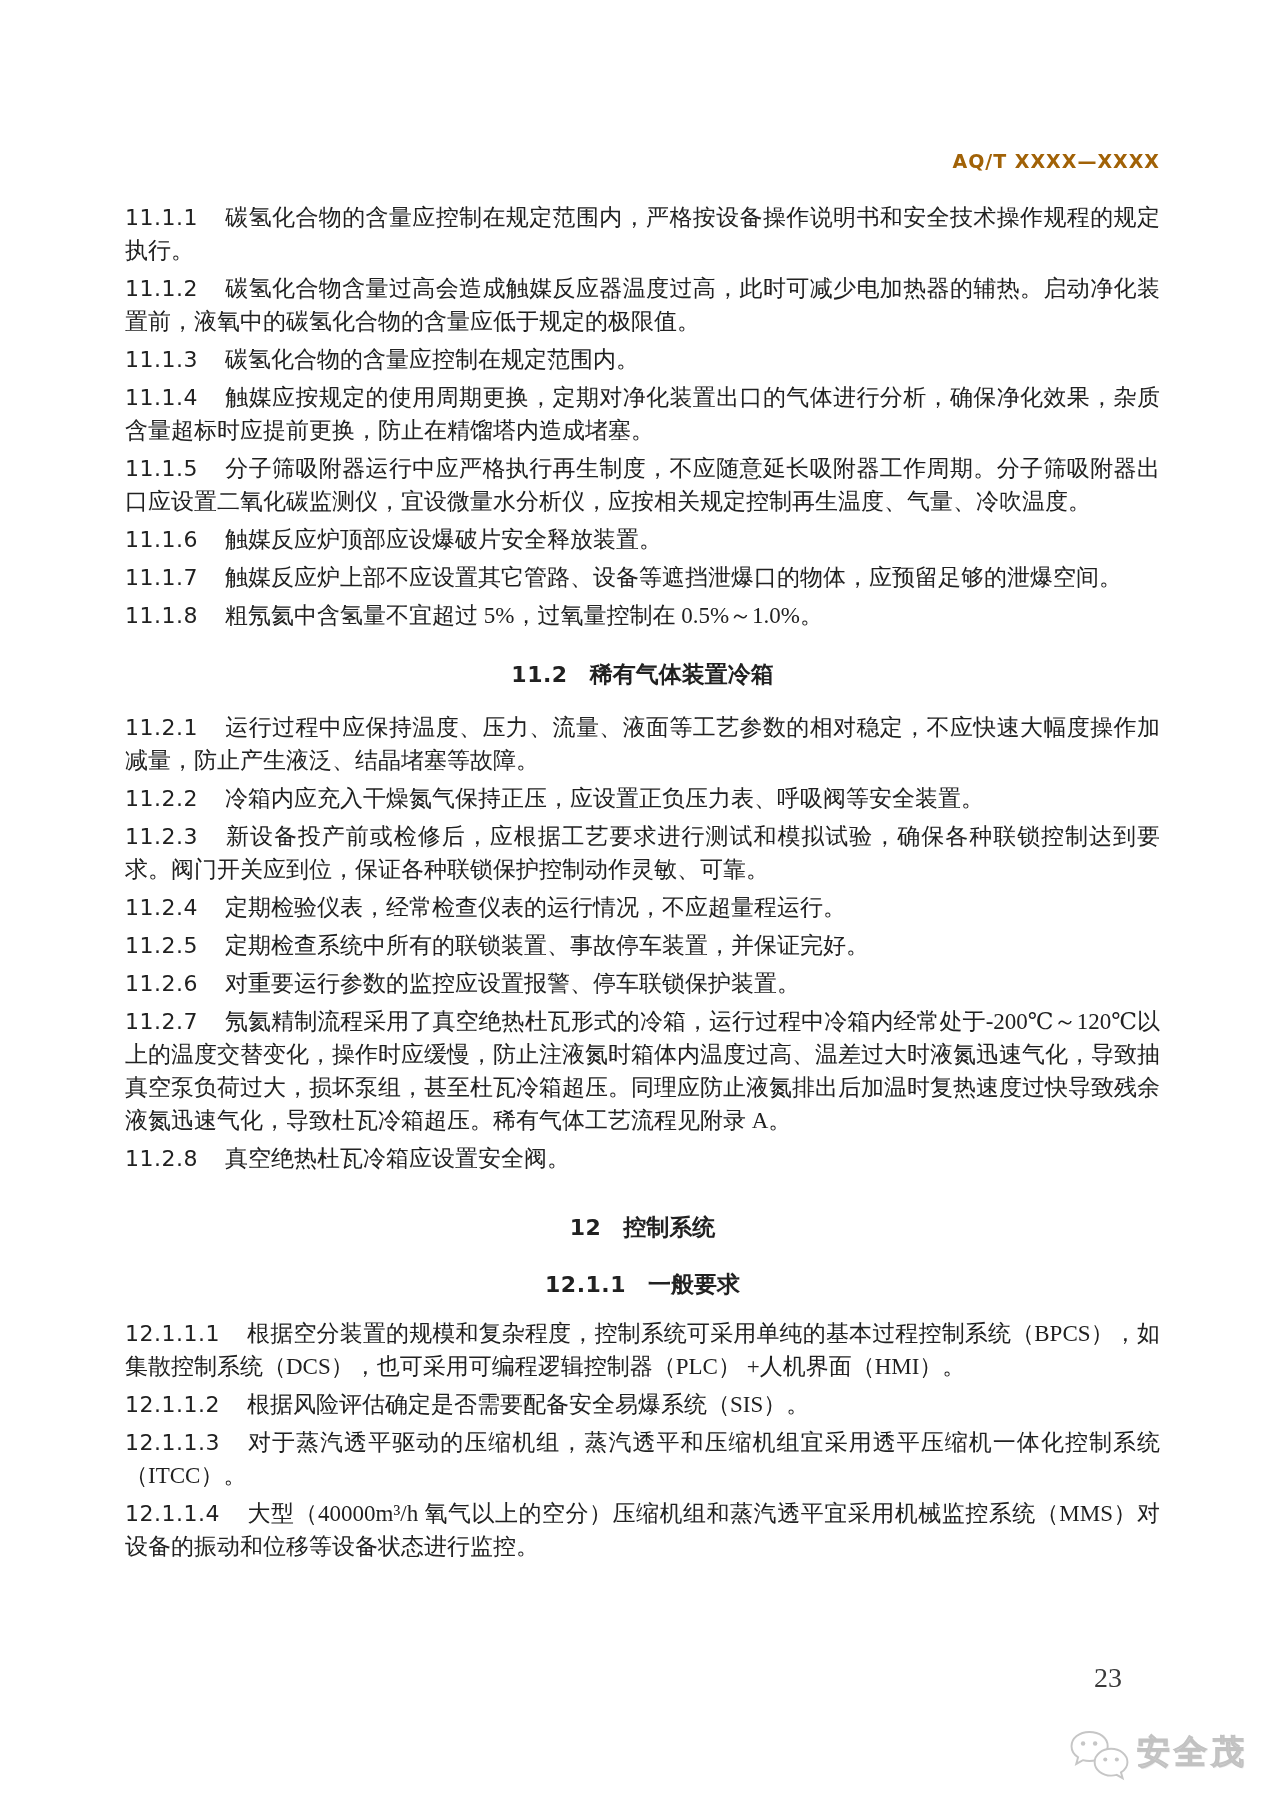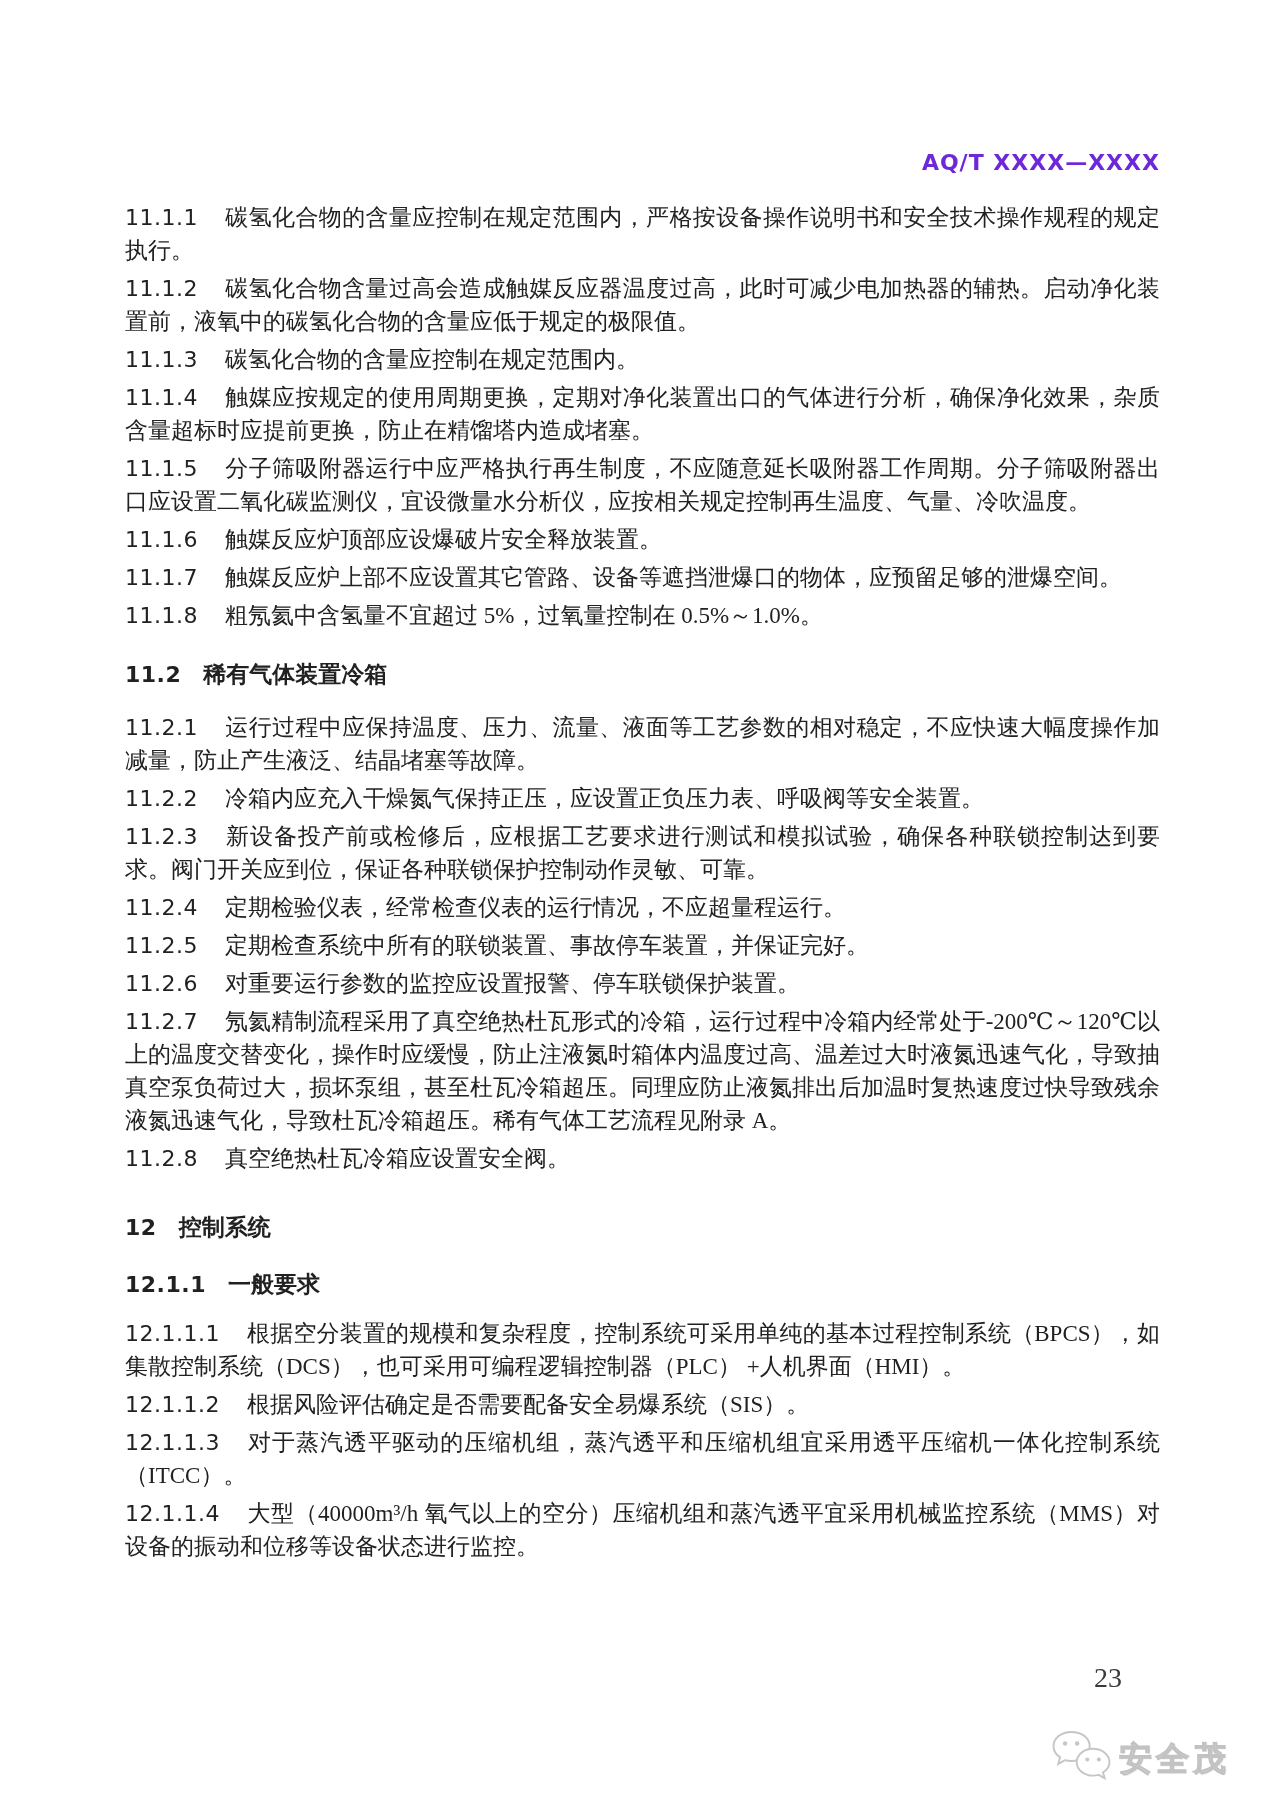--- a/index.html
+++ b/index.html
@@ -16,23 +16,23 @@
   .page-header{
     position:absolute;
     top:150px;
     left:125px;
     right:120px;
     text-align:right;
   }
   .std-num{
     font-family:"DejaVu Sans","Liberation Sans",sans-serif;
     font-weight:600;
-    font-size:22px;
+    font-size:19px;
     letter-spacing:1px;
-    color:#6d28d9;
+    color:#a16207;
     white-space:nowrap;
   }
   .content{
     position:absolute;
     top:196px;
     left:125px;
     right:120px;
     font-size:23px;
     line-height:33px;
     text-align:justify;
@@ -46,43 +46,42 @@
     font-size:22px;
     letter-spacing:0.5px;
     margin-right:27px;
     white-space:nowrap;
   }
   .heading{
     font-family:"DejaVu Sans","Liberation Sans",sans-serif;
     font-weight:bold;
     font-size:23px;
     line-height:33px;
-    text-align:left;
+    text-align:center;
   }
   .heading .num{
     font-weight:bold;
     margin-right:22px;
   }
   .h-sec1{margin:36px 0 24px;}   
   .h-sec2{margin:26px 0 20px;}   
   .h-sec3{margin:20px 0 16px;}   
   .page-number{
     position:absolute;
     top:1662px;
     right:158px;
     font-family:"Liberation Serif","DejaVu Serif",serif;
     font-size:28px;
     color:#3a3a3a;
   }
   .watermark{
     position:absolute;
     top:1730px;
-    right:50px;
+    right:32px;
     display:flex;
-    align-items:center;
     gap:8px;
   }
   .wm-text{
     font-family:"DejaVu Sans","Liberation Sans",sans-serif;
     font-weight:bold;
     font-size:33px;
     letter-spacing:4px;
     color:#d6d6d6;
     -webkit-text-stroke:1px #c2c2c2;
     text-shadow:1px 1px 1px #e9e9e9;

